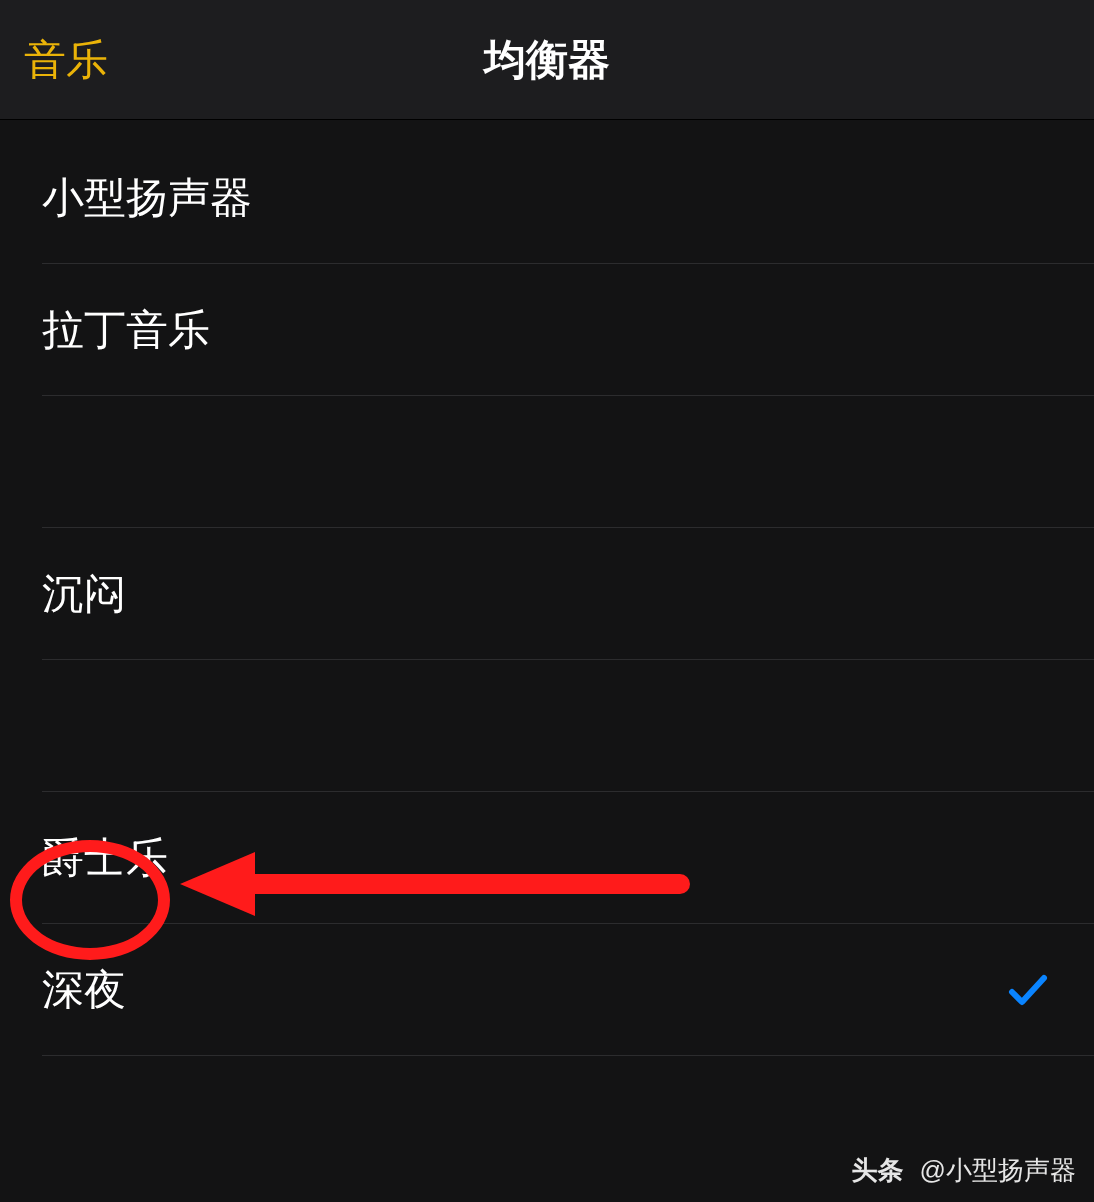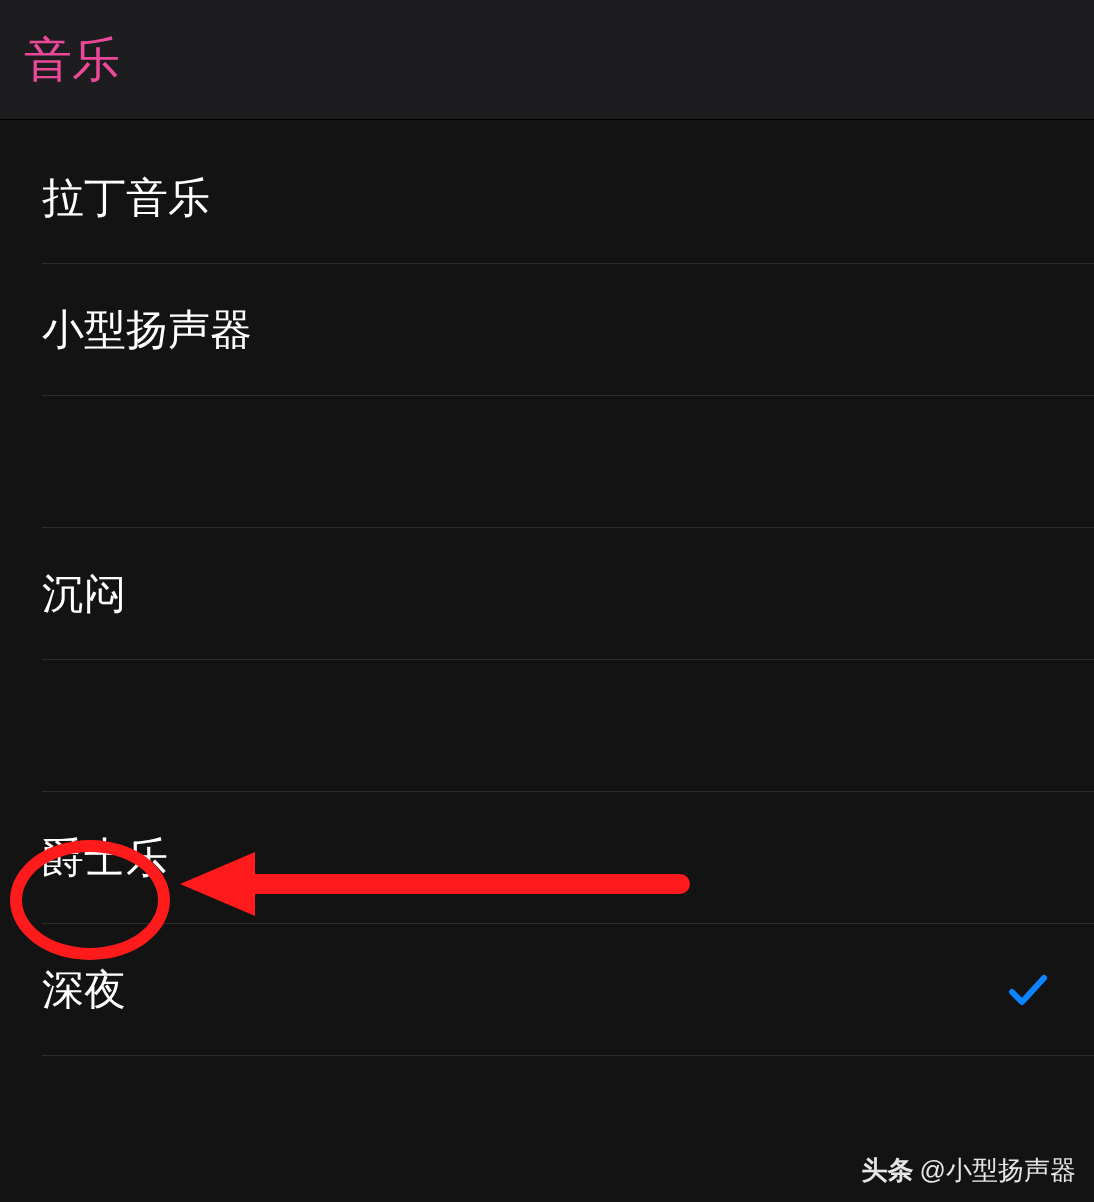--- a/index.html
+++ b/index.html
@@ -14,22 +14,22 @@
     }
     .nav-bar {
       height: 120px;
       background: #1d1d1f;
       display: flex;
       align-items: center;
       position: relative;
       border-bottom: 1px solid #000;
     }
     .back-btn {
-      color: #ec4899;
-      font-size: 48px;
+      color: #eab308;
+      font-size: 42px;
       position: absolute;
       left: 24px;
       font-weight: 400;
     }
     .nav-title {
       color: #fff;
       font-size: 42px;
       font-weight: 600;
       width: 100%;
       text-align: center;
@@ -77,40 +77,41 @@
     }
     .watermark {
       position: absolute;
       right: 18px;
       bottom: 14px;
       color: #e6e6e6;
       font-size: 26px;
       font-weight: 400;
       display: flex;
       align-items: center;
-      gap: 6px;
+      gap: 16px;
     }
     .watermark .pre { font-weight: 600; }
   </style>
 </head>
 <body>
 
 <div class="nav-bar">
   <div class="back-btn">音乐</div>
+  <div class="nav-title">均衡器</div>
 </div>
 
 <div class="list">
 
   <div class="row">
-    <span class="row-label">拉丁音乐</span>
+    <span class="row-label">小型扬声器</span>
     <div class="row-sep"></div>
   </div>
 
   <div class="row">
-    <span class="row-label">小型扬声器</span>
+    <span class="row-label">拉丁音乐</span>
     <div class="row-sep"></div>
   </div>
 
   <div class="row">
     <div class="row-sep"></div>
   </div>
 
   <div class="row">
     <span class="row-label">沉闷</span>
     <div class="row-sep"></div>

